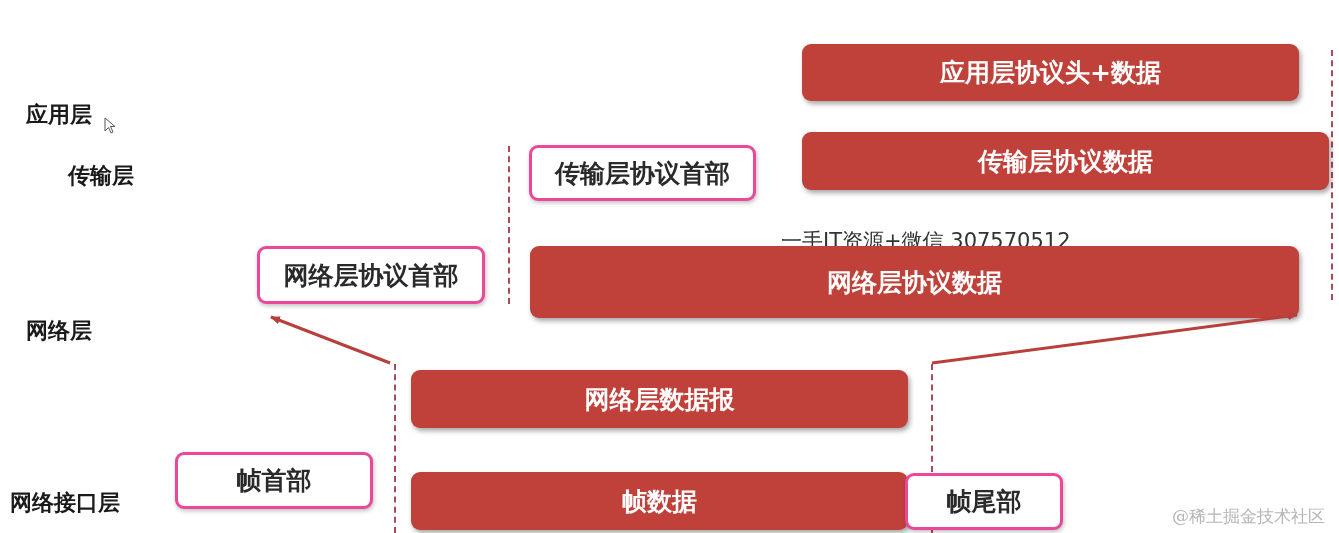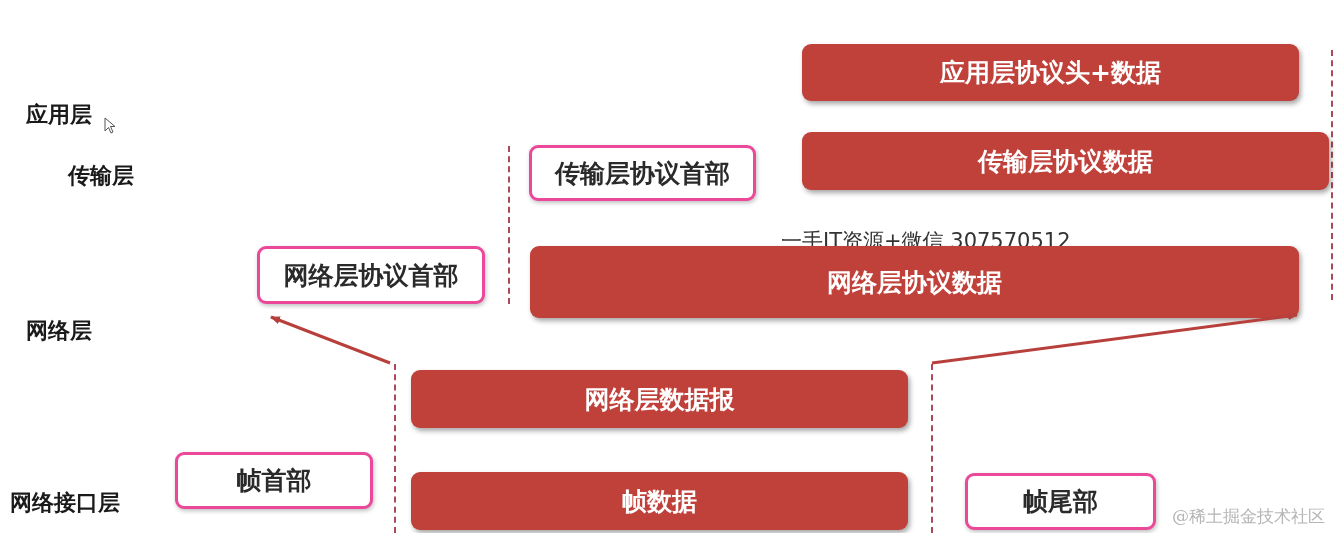--- a/index.html
+++ b/index.html
@@ -72,15 +72,15 @@
     </marker>
   </defs>
   <line x1="390" y1="363" x2="271" y2="317" stroke="#b8403c" stroke-width="3" marker-end="url(#ah)"></line>
   <line x1="932" y1="363" x2="1297" y2="315" stroke="#b8403c" stroke-width="3" marker-end="url(#ah)"></line>
 </svg>
 
 <div class="box filled" style="left:411px; top:370px; width:497px; height:58px;">网络层数据报</div>
 
 <div class="box outline" style="left:175px; top:452px; width:198px; height:57px;">帧首部</div>
 <div class="box filled" style="left:411px; top:472px; width:497px; height:58px;">帧数据</div>
-<div class="box outline" style="left:965px; top:473px; width:191px; height:57px;">帧尾部</div>
+<div class="box outline" style="left:905px; top:473px; width:158px; height:57px;">帧尾部</div>
 
 <div class="watermark-corner" style="left:1172px; top:505px;">@稀土掘金技术社区</div>
 
 </body></html>

